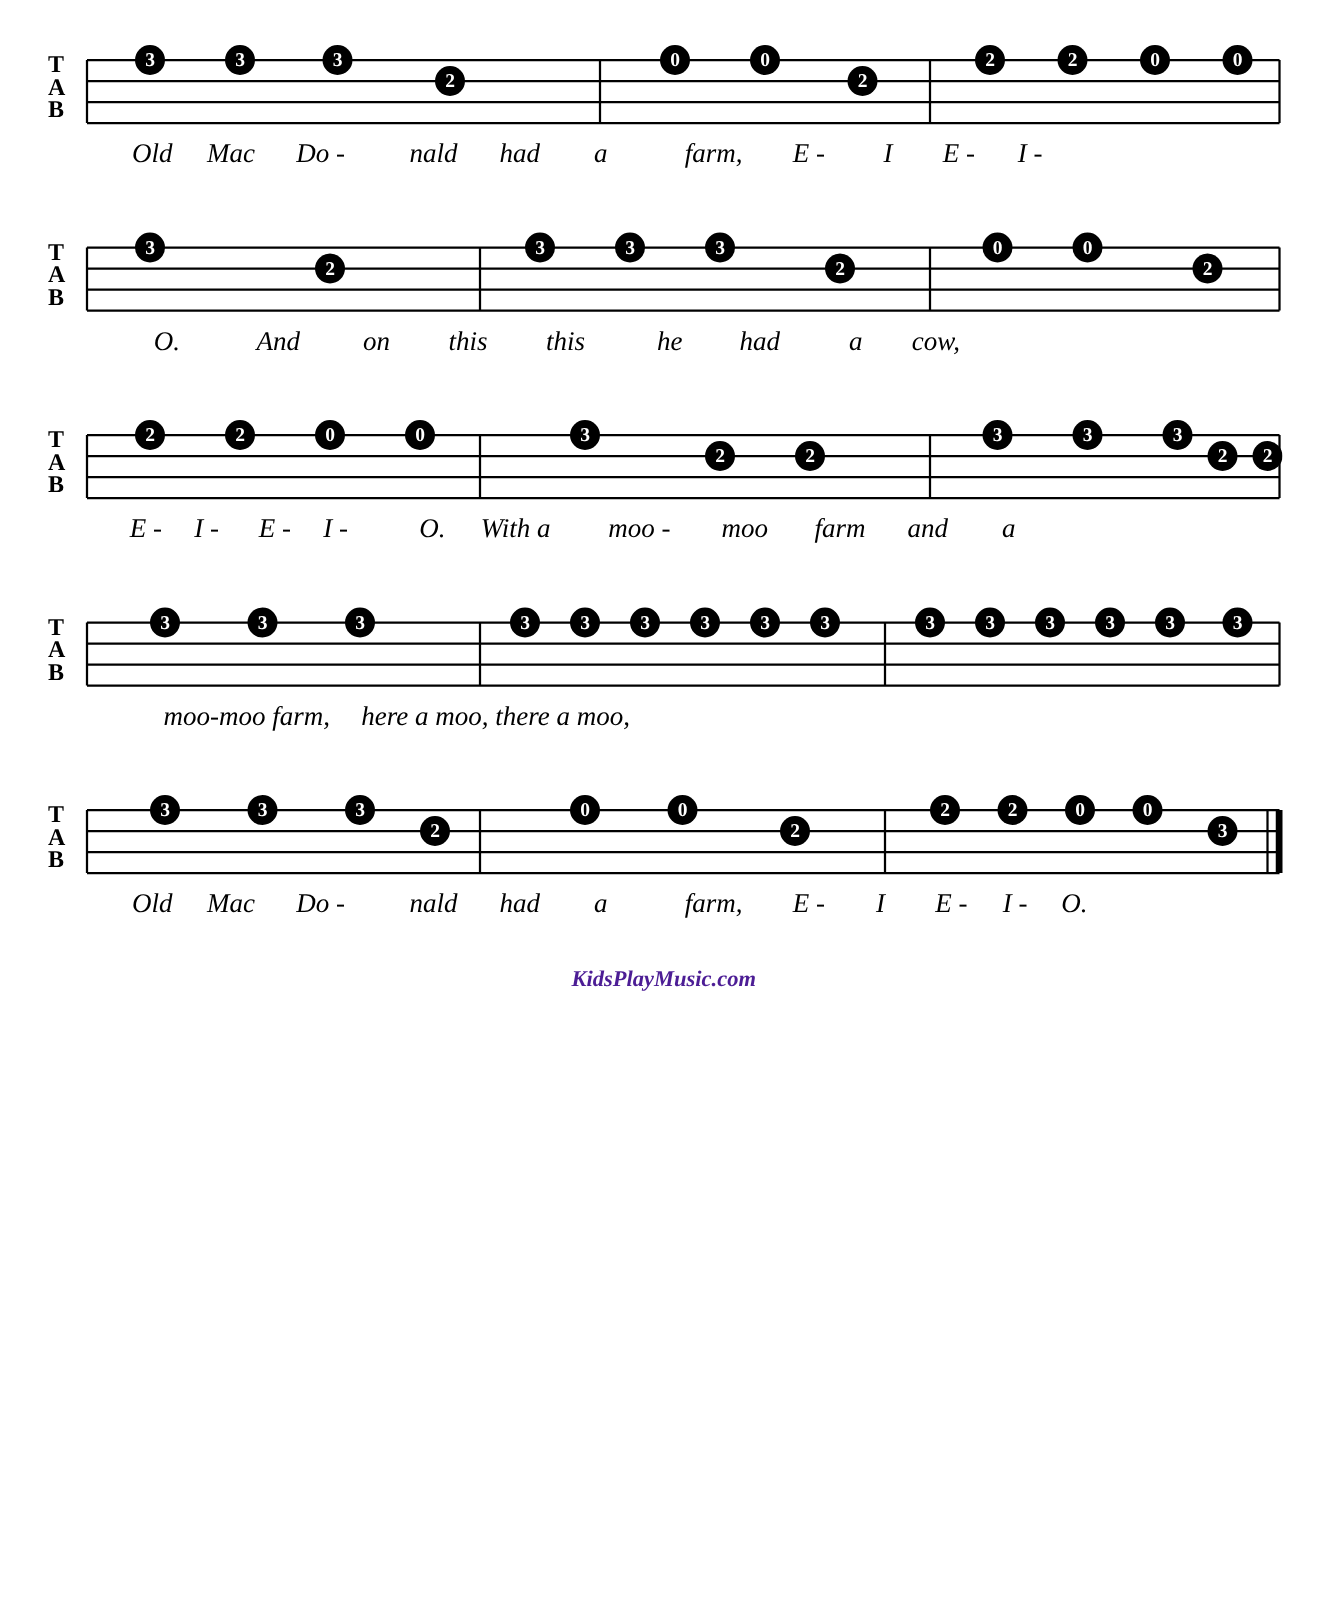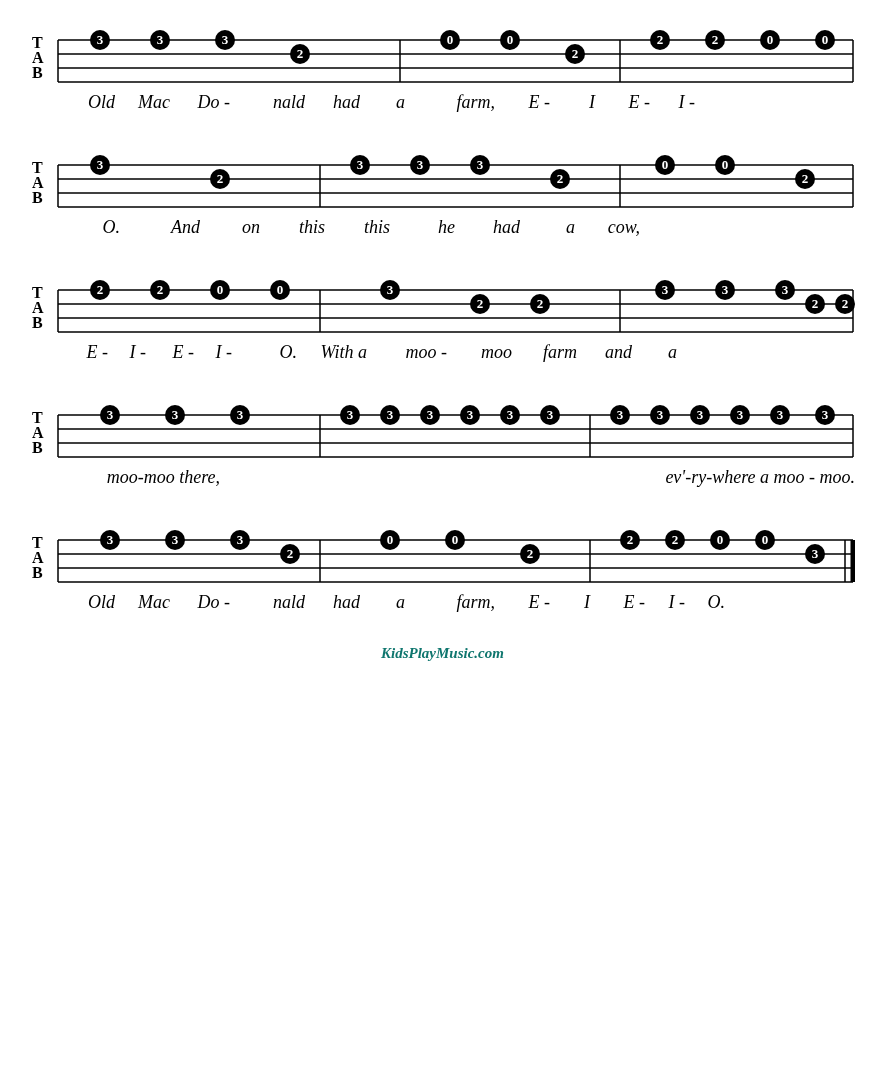--- a/index.html
+++ b/index.html
@@ -7,21 +7,21 @@
       background: white;
       font-family: 'Times New Roman', Times, serif;
       width: 885px;
       min-height: 1069px;
       padding: 20px 30px;
       color: #000;
     }
 
     .website {
       text-align: center;
-      color: #0f766e;
+      color: #4c1d95;
       font-size: 15px;
       font-style: italic;
       font-weight: bold;
       margin-top: 10px;
     }
 
     svg.staff-svg {
       width: 100%;
       height: 72px;
       display: block;
@@ -252,22 +252,22 @@
     <circle cx="670" cy="20" r="10" fill="#000"></circle>
     <text x="670" y="24" text-anchor="middle" font-family="Times New Roman" font-size="13" font-weight="bold" fill="#fff">3</text>
     <circle cx="710" cy="20" r="10" fill="#000"></circle>
     <text x="710" y="24" text-anchor="middle" font-family="Times New Roman" font-size="13" font-weight="bold" fill="#fff">3</text>
     <circle cx="750" cy="20" r="10" fill="#000"></circle>
     <text x="750" y="24" text-anchor="middle" font-family="Times New Roman" font-size="13" font-weight="bold" fill="#fff">3</text>
     <circle cx="795" cy="20" r="10" fill="#000"></circle>
     <text x="795" y="24" text-anchor="middle" font-family="Times New Roman" font-size="13" font-weight="bold" fill="#fff">3</text>
   </svg>
   <div class="lyrics">
-    <span class="lw" style="width:160px">moo-moo there,</span>
-    <span class="lw" style="flex:1">ev'-ry-where a  moo - moo.</span>
+    <span class="lw" style="width:160px">moo-moo farm,</span>
+    <span class="lw" style="width:200px">here a moo, there a moo,</span>
   </div>
 </div>
 
 <div class="section">
   <svg class="staff-svg" viewBox="0 0 825 72">
     <text x="2" y="28" font-family="Times New Roman" font-size="16" font-weight="bold">T</text>
     <text x="2" y="43" font-family="Times New Roman" font-size="16" font-weight="bold">A</text>
     <text x="2" y="58" font-family="Times New Roman" font-size="16" font-weight="bold">B</text>
     <line x1="28" y1="20" x2="823" y2="20" stroke="#000" stroke-width="1.5"></line>
     <line x1="28" y1="34" x2="823" y2="34" stroke="#000" stroke-width="1.5"></line>

